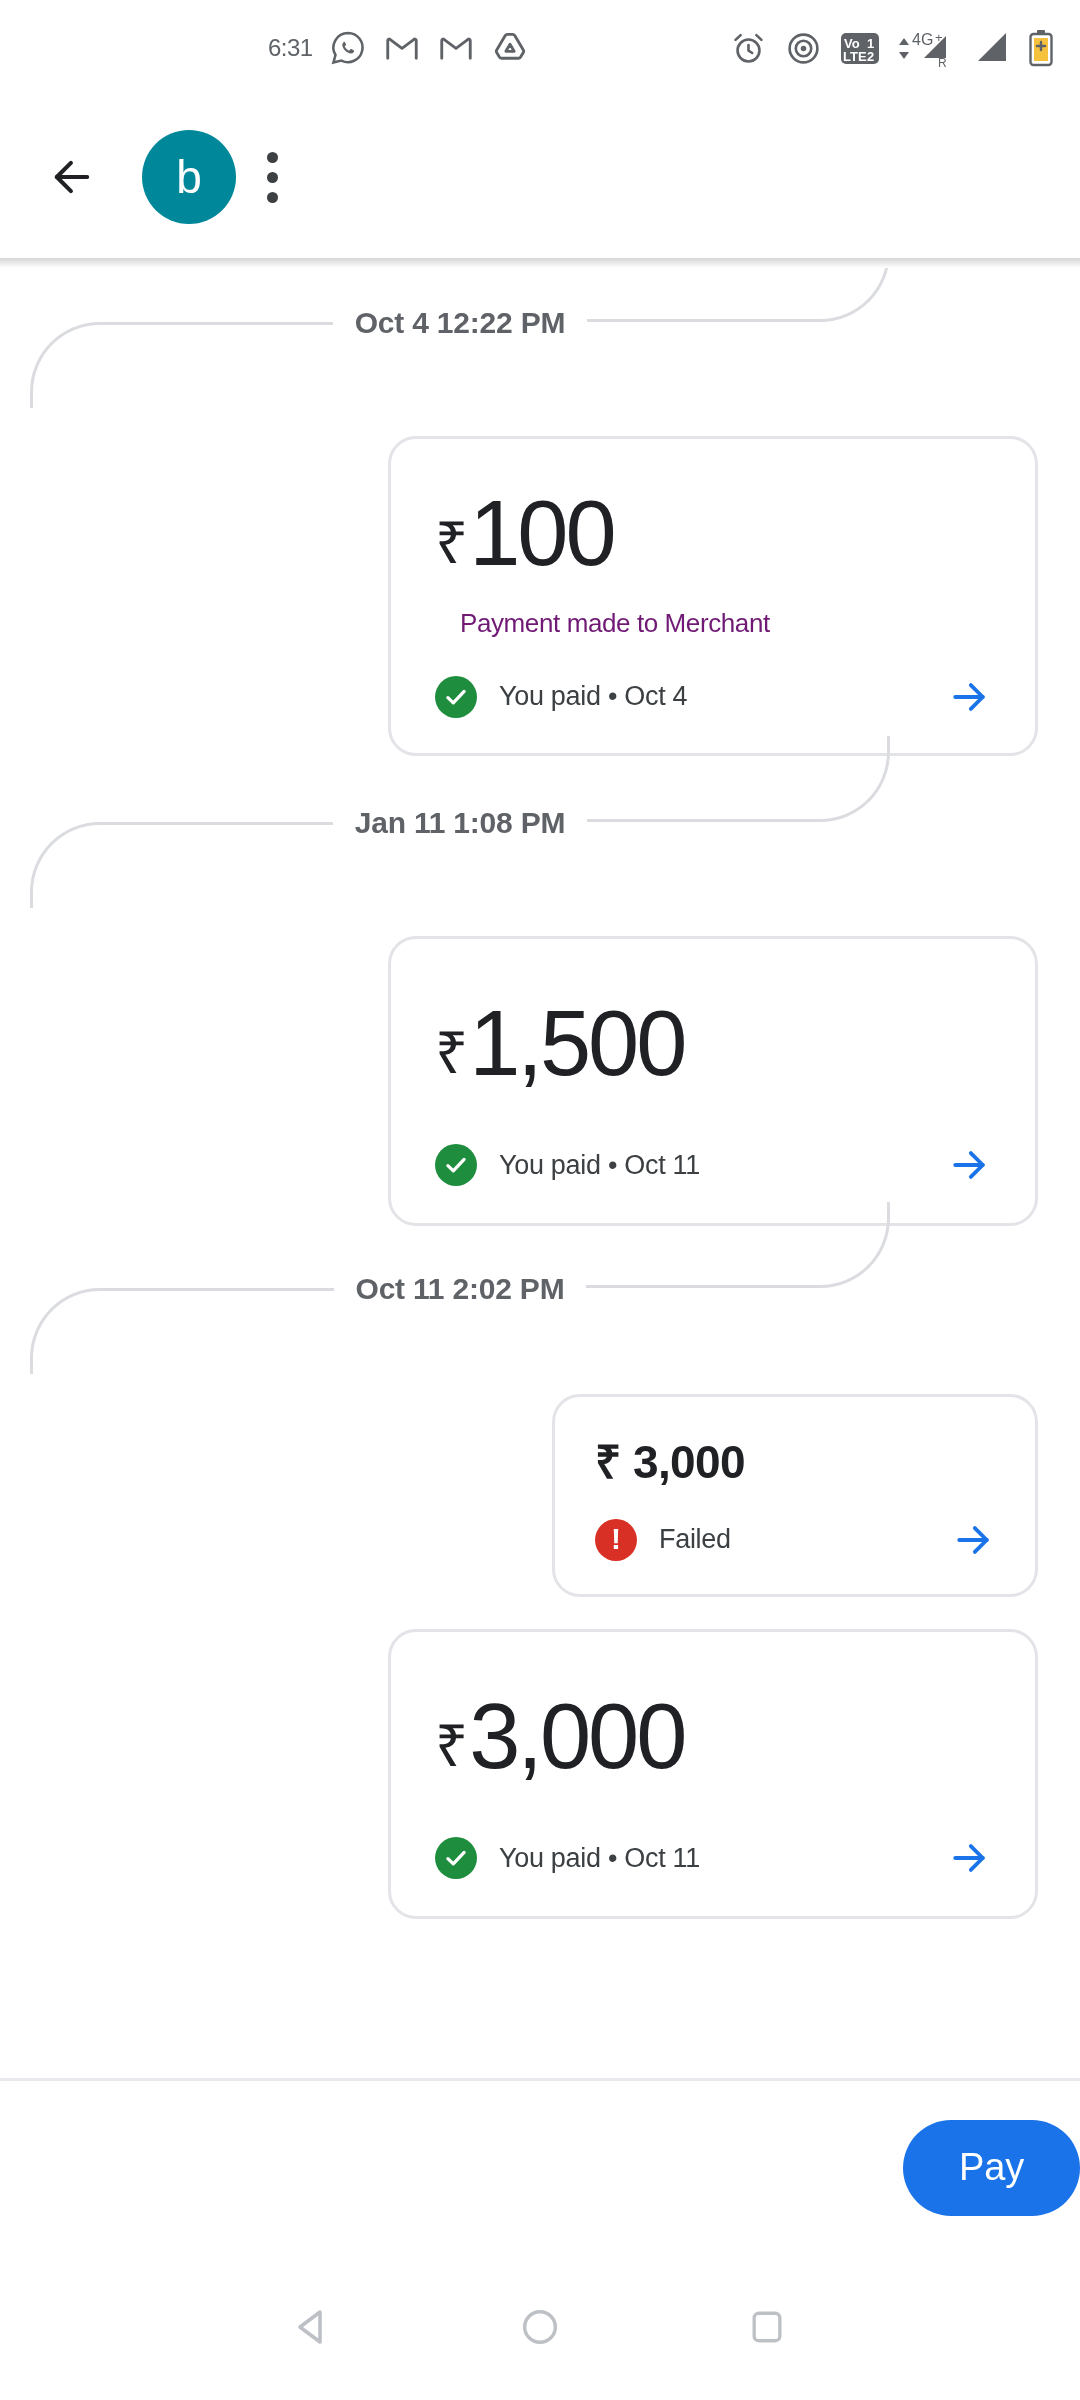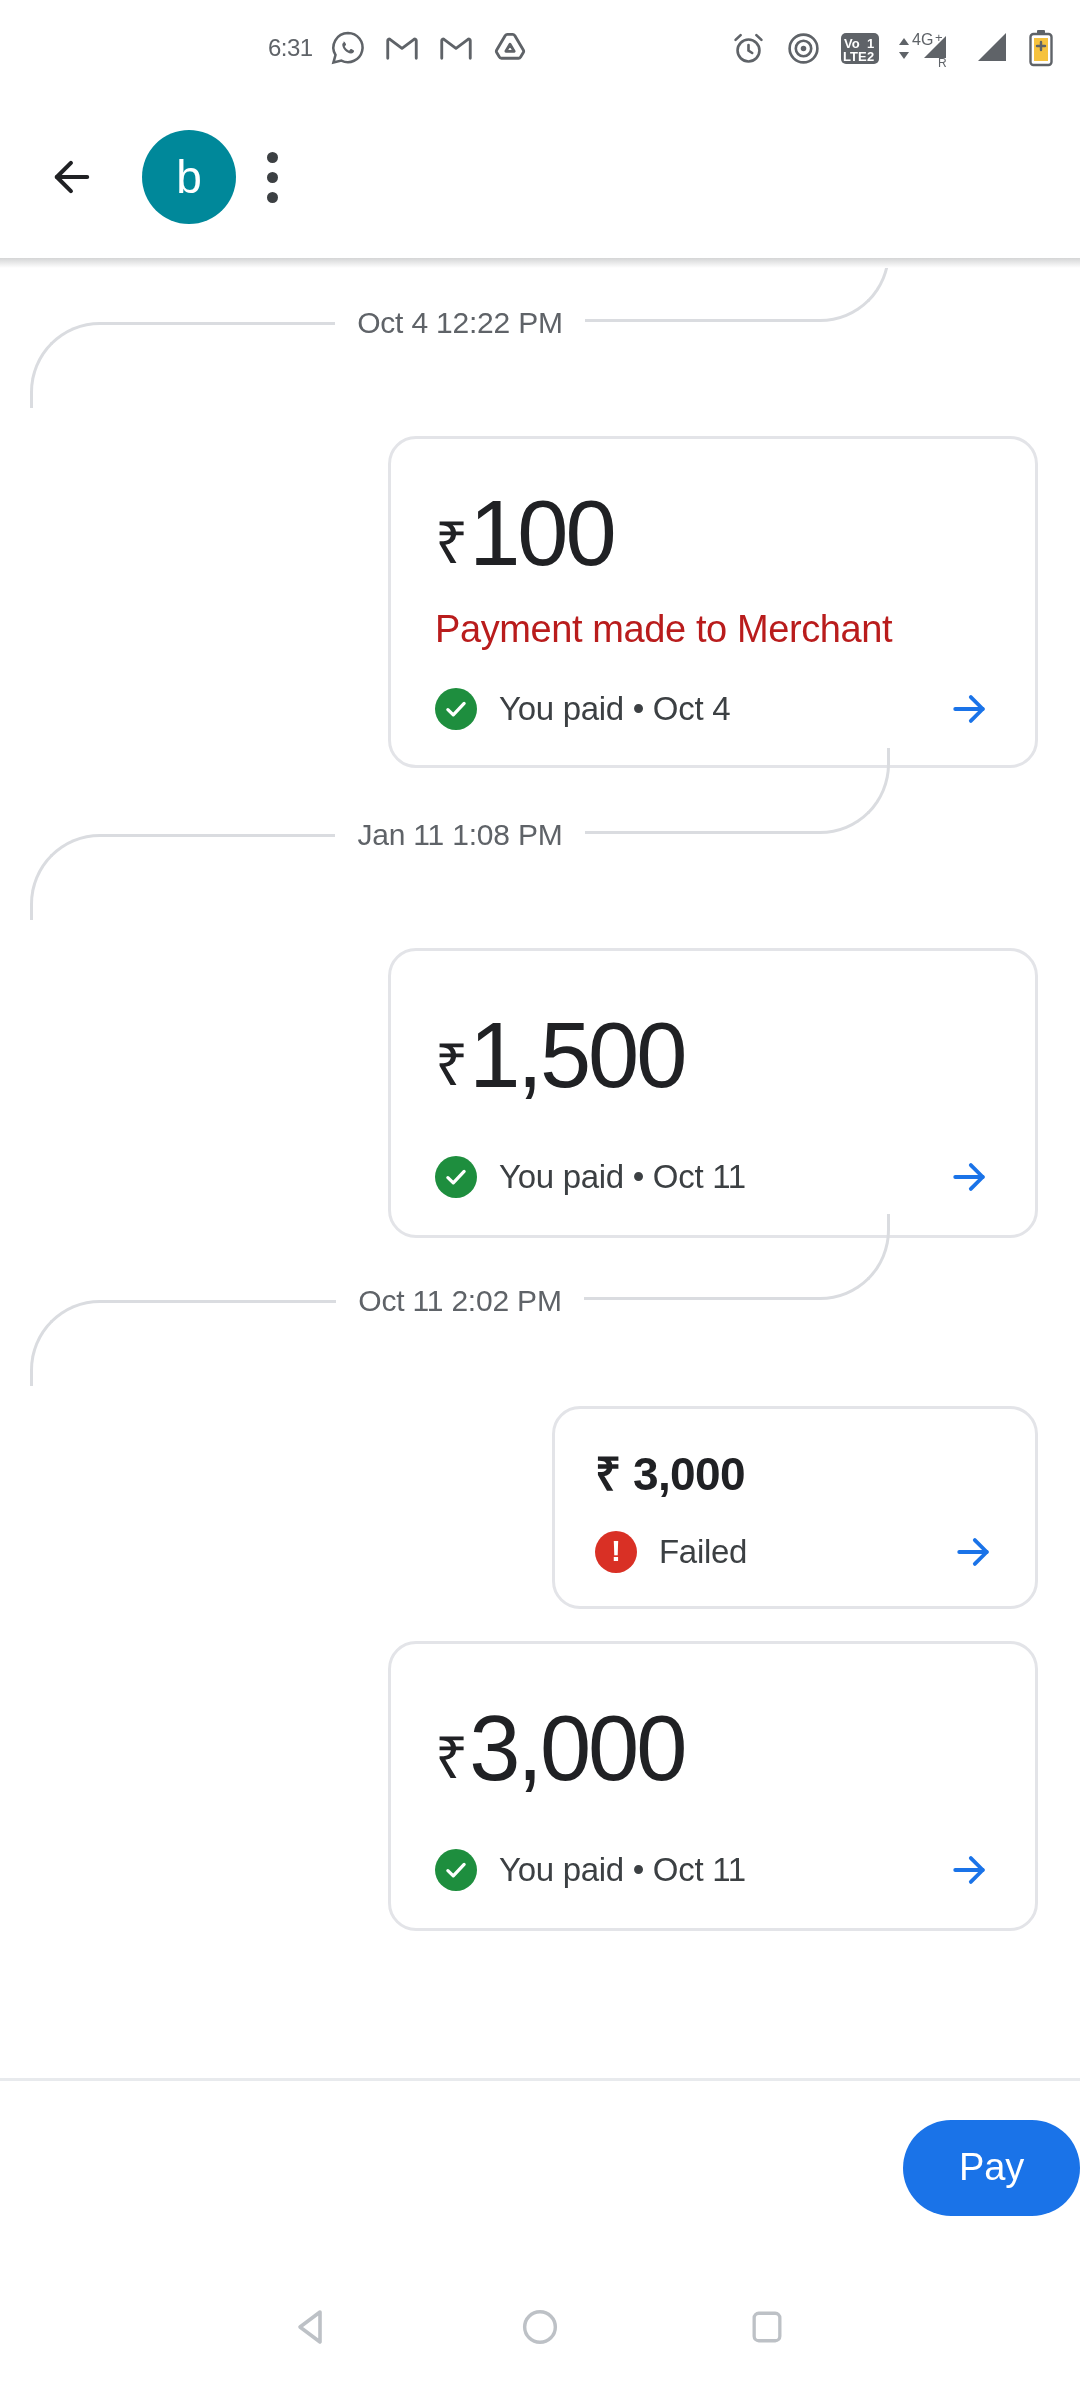--- a/index.html
+++ b/index.html
@@ -122,20 +122,21 @@
   .tx-group { position: relative; width: 1080px; }
 
   
   .date-sep {
     position: relative;
     width: 920px;
     height: 96px;
     display: flex;
     align-items: flex-start;
     justify-content: center;
+    font-weight: bold;
   }
   .date-label {
     position: relative;
     z-index: 2;
     background: #ffffff;
     padding: 0 22px;
     font-size: 30px;
     color: #5f6368;
     letter-spacing: -0.2px;
     line-height: 1;
@@ -206,25 +207,26 @@
   }
   .amount-small {
     font-size: 46px;
     color: #202124;
     font-weight: bold;
     line-height: 1.1;
     letter-spacing: -0.6px;
     white-space: nowrap;
   }
   .tx-note {
-    font-size: 38px;
-    color: #b91c1c;
+    font-size: 26px;
+    color: #701a75;
     letter-spacing: -0.4px;
     margin-top: 26px;
     white-space: nowrap;
+    margin-left: 25px;
   }
   .tx-footer {
     display: flex;
     align-items: center;
     margin-top: 36px;
   }
   .tx-card.small .tx-footer { margin-top: 30px; }
   .status-dot {
     width: 42px; height: 42px;
     border-radius: 50%;
@@ -237,21 +239,21 @@
   .status-dot.err { background: #d93025; }
   .status-dot .bang {
     color: #ffffff;
     font-size: 30px;
     font-weight: bold;
     line-height: 1;
     position: relative;
     top: -1px;
   }
   .tx-status-text {
-    font-size: 33px;
+    font-size: 27px;
     color: #3c4043;
     letter-spacing: -0.3px;
     margin-left: 22px;
     white-space: nowrap;
   }
   .tx-arrow {
     margin-left: auto;
     display: flex;
     align-items: center;
     cursor: pointer;

